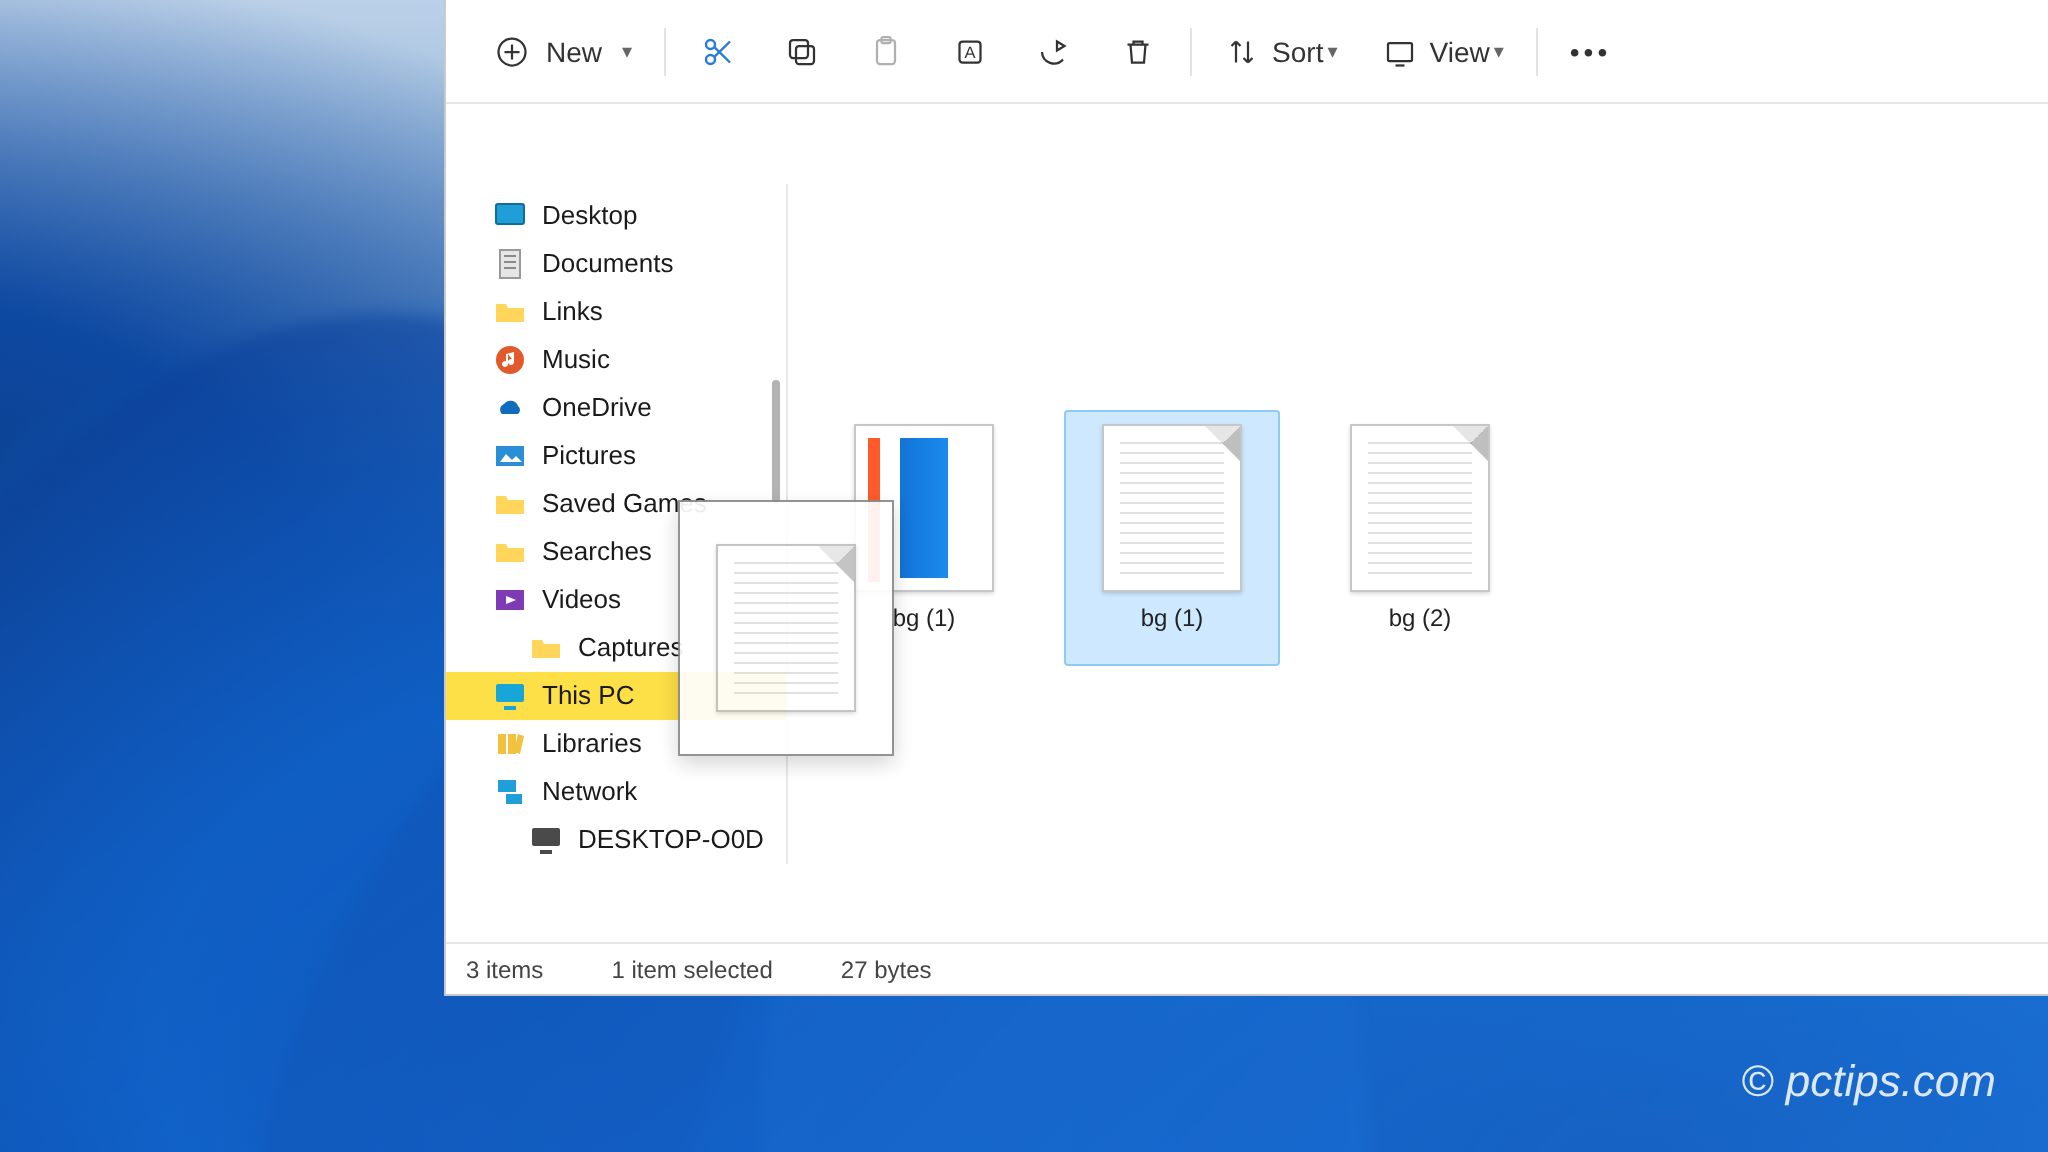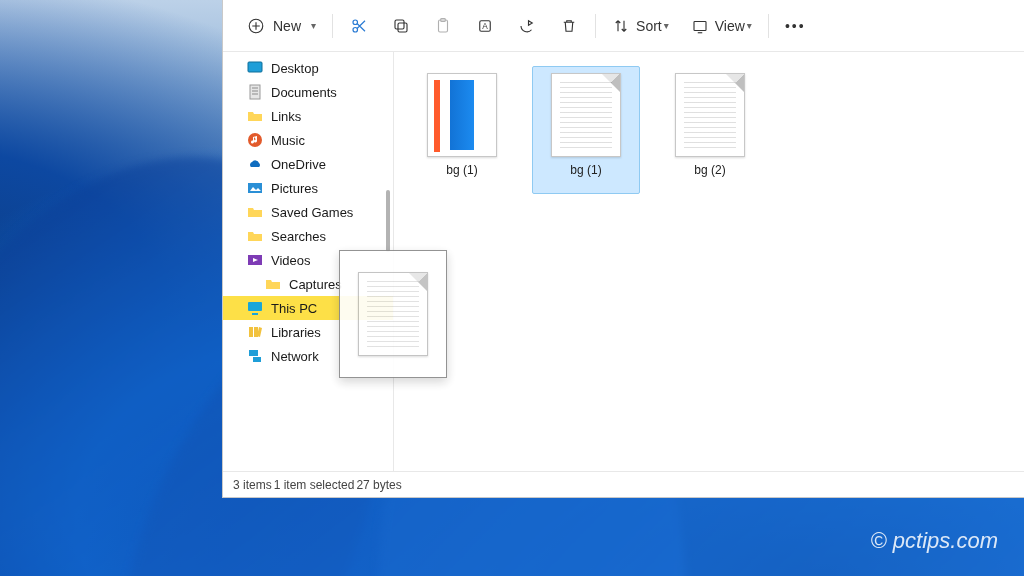--- a/index.html
+++ b/index.html
@@ -39,21 +39,21 @@
   height:40px; display:flex; align-items:center; justify-content:center;
   padding:0 10px; border-radius:4px; font-size:14px; cursor:default;
   min-width:40px;
 }
 .tb-btn.new { gap:8px; }
 .tb-caret { font-size:10px; color:#666; margin-left:2px; }
 .tb-sep { width:1px; height:24px; background:#e2e2e2; margin:0 4px; }
 .tb-ico { width:18px; height:18px; display:block; }
 .disabled { opacity:0.38; }
 
-.body { flex:1; display:flex; overflow:hidden; }
+.body { flex:1; display:flex; overflow:hidden;align-items:center; }
 
 .sidebar {
   width:171px; border-right:1px solid #e8e8e8; overflow:hidden;
   font-size:13px; color:#1a1a1a; padding-top:4px;
 }
 .tree-item {
   display:flex; align-items:center; gap:8px; height:24px;
   padding-left:24px; cursor:default; white-space:nowrap;
 }
 .tree-item.indent { padding-left:42px; }
@@ -95,21 +95,21 @@
 .drag-ghost {
   position:absolute; left:339px; top:250px; width:108px; height:128px;
   background:#fff; border:1px solid #8a8a8a; display:flex;
   align-items:center; justify-content:center; opacity:0.92;
   box-shadow:0 4px 10px rgba(0,0,0,.18);
 }
 .drag-ghost .thumb { border-color:#c0c0c0; }
 
 .statusbar {
   height:26px; border-top:1px solid #e8e8e8; display:flex; align-items:center;
-  font-size:12px; color:#444; padding-left:10px; gap:2px;
+  font-size:12px; color:#444; padding-left:10px; gap:34px;
 }
 
 
 .ico-folder { fill:#ffd659; }
 .ico-folder-dark { fill:#f2c23e; }
 svg text { font-family:inherit; }
 </style>
 </head>
 <body>
 
@@ -267,20 +267,27 @@
             <path class="ico-folder-dark" d="M2 3h4v10H2zM7 3h4v10H7zM12 3l3 1-2 9-3-1z"></path>
           </svg>
           <span>Libraries</span>
         </div>
       <div class="tree-item">
           <svg class="ticon" viewBox="0 0 16 16">
             <rect x="2" y="2" width="9" height="6" fill="#1f9ed8"></rect>
             <rect x="6" y="9" width="8" height="5" fill="#1f9ed8"></rect>
           </svg>
           <span>Network</span>
+        </div>
+      <div class="tree-item indent">
+          <svg class="ticon" viewBox="0 0 16 16">
+            <rect x="1" y="2" width="14" height="9" rx="1" fill="#4a4a4a"></rect>
+            <path d="M5 14h6" stroke="#4a4a4a" stroke-width="2"></path>
+          </svg>
+          <span>DESKTOP-O0D</span>
         </div>
     </div>
 
     <div class="content">
       <div class="files">
         <div class="file">
           <div class="thumb img">
               <div class="side"></div>
               <div class="bar"></div>
             </div>

